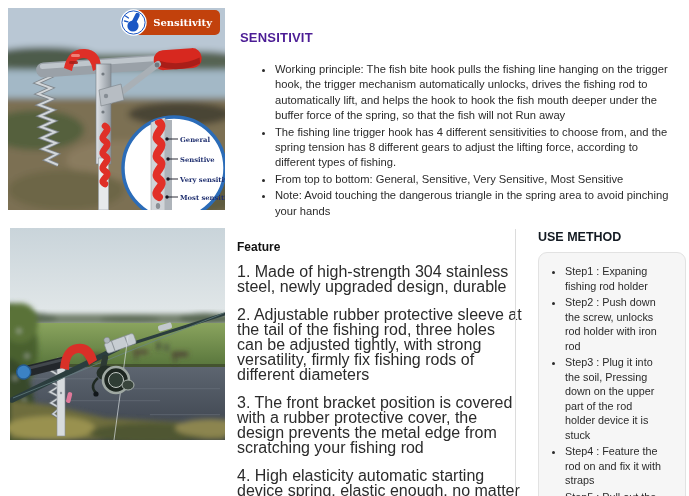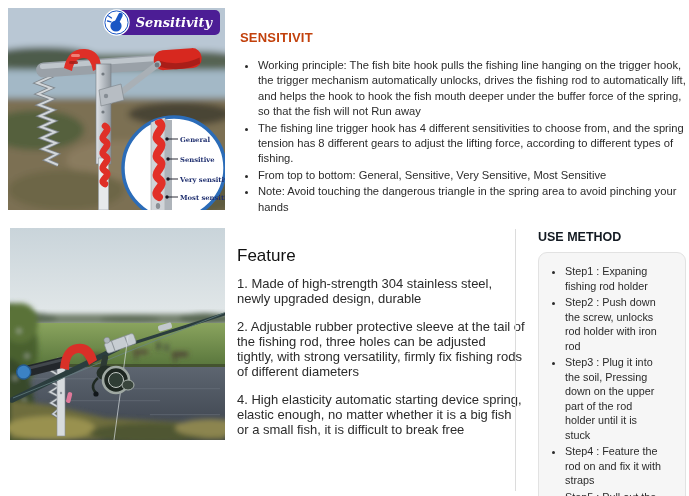--- a/index.html
+++ b/index.html
@@ -6,36 +6,36 @@
   html,body { margin:0; padding:0; background:#fff; }
   .page {
     position:relative; width:689px; height:496px; background:#ffffff;
     font-family:"Liberation Sans", sans-serif; color:#2b2b2b; overflow:hidden;
   }
   
   .img1 { position:absolute; left:8px; top:8px; width:217px; height:202px; margin:0; overflow:hidden; }
   .img1 svg, .img2 svg { display:block; width:100%; height:100%; }
   .badge {
     position:absolute; top:2px; right:5px; height:25px;
-    background:#4c1d95; border-radius:5px; color:#ffffff;
-    font-family:"DejaVu Serif", serif; font-weight:700; font-size:13px; line-height:25px;
-    padding:0 8px 0 24px; white-space:nowrap;font-style:italic;
+    background:#c2410c; border-radius:5px; color:#ffffff;
+    font-family:"DejaVu Serif", serif; font-weight:700; font-size:10px; line-height:25px;
+    padding:0 8px 0 24px; white-space:nowrap;
   }
   .badge-icon { position:absolute; left:-10px; top:-2px; width:29px; height:29px; }
   
   .top-text { position:absolute; left:240px; top:30px; width:449px; }
-  .sens-heading { font-size:13px; font-weight:700; color:#c2410c; margin:0 0 13px 0; letter-spacing:.2px; }
-  .sens-list { margin:0; padding-left:18px; font-size:11.2px; line-height:15.4px; }
+  .sens-heading { font-size:13px; font-weight:700; color:#4c1d95; margin:0 0 13px 0; letter-spacing:.2px; }
+  .sens-list { margin:17px; padding-left:18px; font-size:11.2px; line-height:15.4px; }
   .sens-list li { margin:0 0 1px 0; }
   
   .img2 { position:absolute; left:10px; top:228px; width:215px; height:212px; margin:0; overflow:hidden; }
   
   .feature-col { position:absolute; left:237px; top:228px; width:288px; }
-  .feature-heading { font-size:17px; font-weight:400; color:#111; margin:18px 0 10px 0; }
-  .feature-col p { font-size:13px; line-height:15px; margin:0 0 13px 0; }
+  .feature-heading { font-size:12px; font-weight:700; color:#111; margin:12px 0 10px 0; }
+  .feature-col p { font-size:16px; line-height:15px; margin:0 0 13px 0; }
   
   .divider { position:absolute; left:515px; top:229px; width:1px; height:262px; background:#dcdcdc; }
   
   .method-col { position:absolute; left:538px; top:230px; width:148px; }
   .method-heading { font-size:12.5px; font-weight:700; color:#131a22; margin:0 0 8px 0; }
   .method-box { background:#f6f6f6; border:1px solid #e2e2e2; border-radius:9px; padding:11px 8px 11px 4px; }
   .method-box ul { margin:0; padding-left:22px; font-size:10.8px; line-height:14.5px; }
   .method-box li { margin:0 12px 2px 0; }
 </style>
 </head>
@@ -257,31 +257,32 @@
         <path d="M88,150 q-9,8 -2,15" stroke="#1f2922" stroke-width="2.5" fill="none"></path>
         <circle cx="86" cy="166" r="2.6" fill="#11161a"></circle>
       </g>
     </svg>
   </figure>
 
   <div class="feature-col">
     <h3 class="feature-heading">Feature</h3>
     <p>1. Made of high-strength 304 stainless steel, newly upgraded design, durable</p>
     <p>2. Adjustable rubber protective sleeve at the tail of the fishing rod, three holes can be adjusted tightly, with strong versatility, firmly fix fishing rods of different diameters</p>
+    <p>3. The front bracket position is covered with a rubber protective cover, the design prevents the metal edge from scratching your fishing rod</p>
     <p>4. High elasticity automatic starting device spring, elastic enough, no matter whether it is a big fish or a small fish, it is difficult to break free</p>
   </div>
 
   <div class="divider"></div>
 
   <div class="method-col">
     <h3 class="method-heading">USE METHOD</h3>
     <div class="method-box">
       <ul>
         <li>Step1 : Expaning fishing rod holder</li>
         <li>Step2 : Push down the screw, unlocks rod holder with iron rod</li>
-        <li>Step3 : Plug it into the soil, Pressing down on the upper part of the rod holder until it is stuck</li>
+        <li>Step3 : Plug it into the soil, Pressing down on the upper part of the rod holder device it is stuck</li>
         <li>Step4 : Feature the rod on and fix it with straps</li>
         <li>Step5 : Pull out the fishing line and hook it on the trigger mechanism</li>
       </ul>
     </div>
   </div>
 
 </div>
 
 </body></html>

